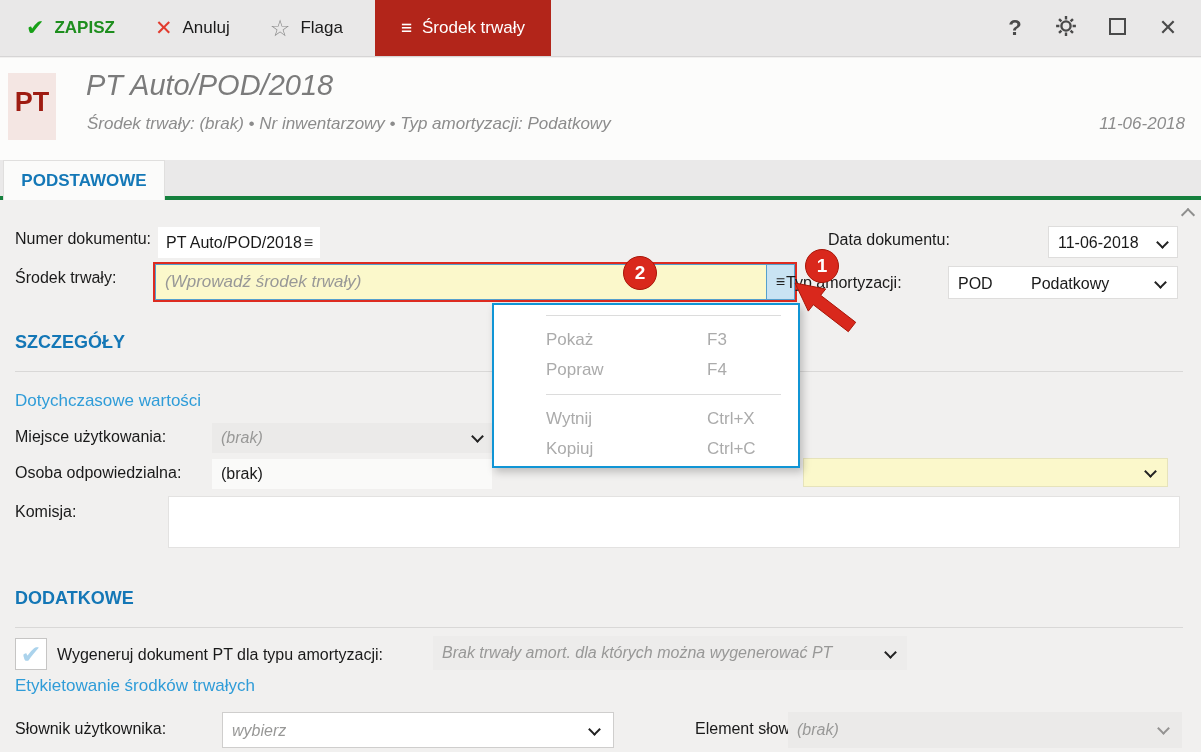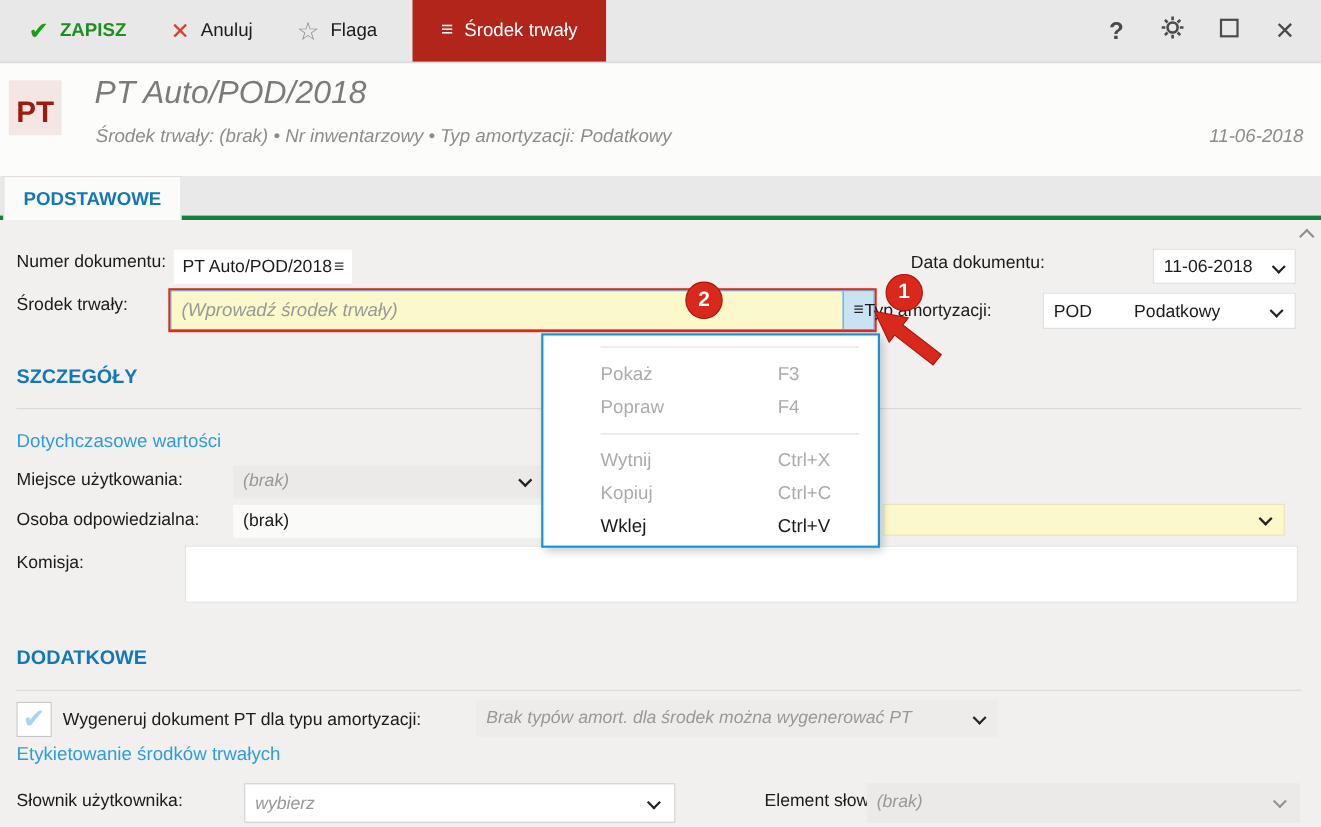--- a/index.html
+++ b/index.html
@@ -17,21 +17,21 @@
   .tb-btn.entity { margin-left:12px; background:#B2251A; color:#FFFFFF; padding:0 26px; }
   .ic-burger-w { color:#FFFFFF; font-size:19px; }
   .win-icons { margin-left:auto; display:flex; align-items:center; gap:27px; padding-right:21px; }
   .win-ic { color:#4A4A4A; font-size:21px; width:24px; text-align:center; }
   .ic-help { font-size:22px; font-weight:bold; }
   .ic-max { width:17px; height:17px; border:2px solid #4A4A4A; display:inline-block; }
   .ic-close { font-size:22px; }
 
   
   .header { position:absolute; left:0; top:58px; width:1201px; height:102px; background:#FCFCFB; }
-  .pt-badge { position:absolute; left:8px; top:15px; width:48px; height:50px; background:#F4E6E3; color:#9E1B11; font-weight:bold; font-size:27px; text-align:center; line-height:58px; }
+  .pt-badge { position:absolute; left:8px; top:15px; width:48px; height:67px; background:#F4E6E3; color:#9E1B11; font-weight:bold; font-size:27px; text-align:center; line-height:58px; }
   .doc-title { position:absolute; left:86px; top:11px; font-style:italic; font-size:29px; color:#7B7B7B; }
   .doc-sub { position:absolute; left:87px; top:56px; font-style:italic; font-size:17px; color:#8C8C8C; }
   .hdr-date { position:absolute; right:16px; top:56px; font-style:italic; font-size:17px; color:#8C8C8C; }
 
   
   .tabbar { position:absolute; left:0; top:160px; width:1201px; height:40px; background:#EAE9E9; border-bottom:4px solid #15803d; }
   .tab-active { position:absolute; left:3px; top:0; width:162px; height:40px; background:#FBFBFA; border:1px solid #E0DFDE; border-bottom:none; color:#1478B7; font-weight:bold; font-size:17px; line-height:40px; text-align:center; }
 
   
   .content { position:absolute; left:0; top:200px; width:1201px; height:552px; background:#F1F0EF; }
@@ -188,21 +188,21 @@
     <div class="fld komisja-area"></div>
 
     <div class="sec-title" style="top:388px;">DODATKOWE</div>
     <div class="sec-hr" style="top:427px;"></div>
 
     <div class="cbx">
       <span class="cbx-check">✔</span>
     </div>
     <div class="lbl" style="left:57px;top:446px;">Wygeneruj dokument PT dla typu amortyzacji:</div>
     <div class="fld amort-dd dis-fld">
-      <span class="italic-ph">Brak typów amort. dla środek można wygenerować PT</span>
+      <span class="italic-ph">Brak trwały amort. dla których można wygenerować PT</span>
       <span class="chev" style="right:12px;top:12px;"></span>
     </div>
     <div class="blue-link" style="top:476px;">Etykietowanie środków trwałych</div>
 
     <div class="lbl" style="left:15px;top:520px;">Słownik użytkownika:</div>
     <div class="fld slownik-dd">
       <span class="italic-ph">wybierz</span>
       <span class="chev" style="right:14px;top:12px;"></span>
     </div>
     <div class="lbl" style="left:648px;top:520px;margin-left:47px;">Element słownika:</div>
@@ -225,24 +225,20 @@
       <span class="sc">F4</span>
     </div>
     <div class="cm-div"></div>
     <div class="cm-item disabled">
       <span>Wytnij</span>
       <span class="sc">Ctrl+X</span>
     </div>
     <div class="cm-item disabled">
       <span>Kopiuj</span>
       <span class="sc">Ctrl+C</span>
-    </div>
-    <div class="cm-item">
-      <span>Wklej</span>
-      <span class="sc">Ctrl+V</span>
     </div>
   </div>
 
   <svg class="annot-arrow" width="100" height="80">
     <polygon points="25,15 55.7,21 50.7,27.3 85.7,54.3 78.3,63.7 43.3,36.7 38.3,43.1" fill="#D9281C" stroke="#A81608" stroke-width="1"></polygon>
   </svg>
   <div class="num-circle c1">1</div>
   <div class="num-circle c2">2</div>
 
 </div>

